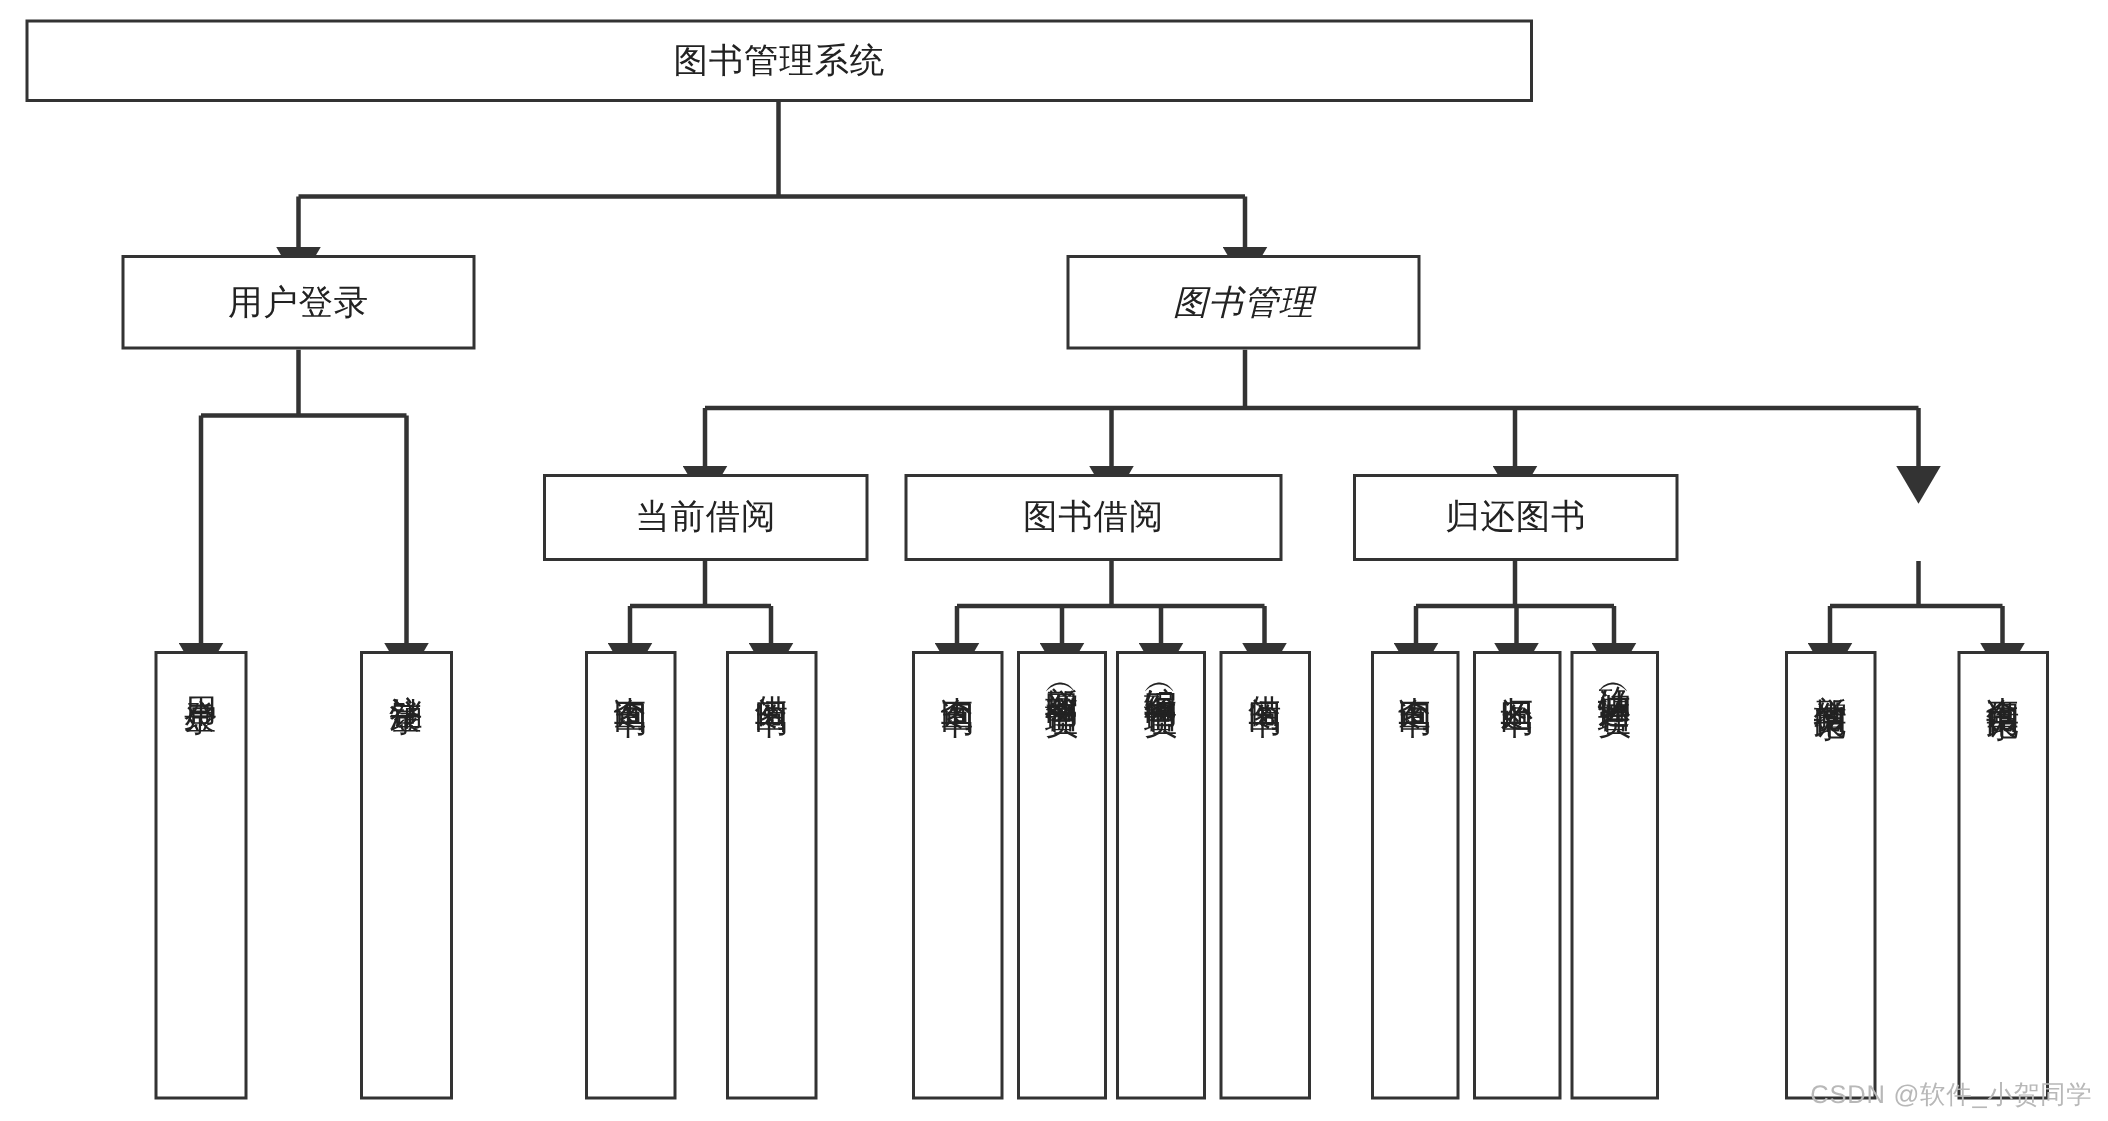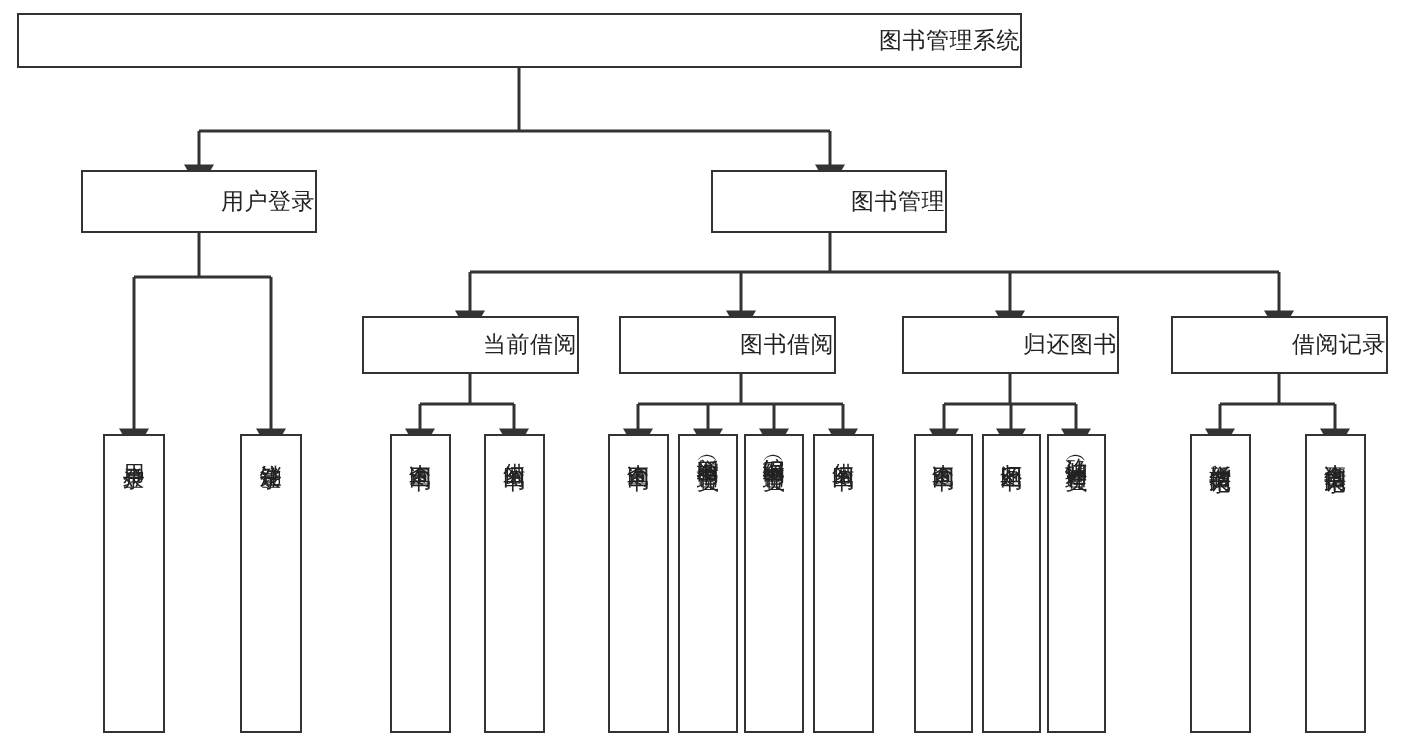--- a/index.html
+++ b/index.html
@@ -24,21 +24,21 @@
     width: 1405px;
     height: 747px;
   }
   .node {
     position: absolute;
     box-sizing: border-box;
     background: #ffffff;
     border: 2px solid #333333;
     display: flex;
     align-items: center;
-    justify-content: flex-end;
+    justify-content: center;
     color: #222222;
   }
   .node.horiz {
     font-size: 23px;
     letter-spacing: 0.5px;
     line-height: 1.1;
   }
   .node.vert {
     writing-mode: vertical-rl;
     text-orientation: upright;
@@ -120,35 +120,32 @@
     </g>
   </svg>
 
   <div class="node horiz" style="left:17px; top:13px; width:1005px; height:55px;">
     <span>图书管理系统</span>
   </div>
 
   <div class="node horiz" style="left:81px; top:170px; width:236px; height:63px;">
     <span>用户登录</span>
   </div>
-  <div class="node horiz" style="left:711px; top:170px; width:236px; height:63px;">
+  <div class="node horiz" style="left:711px; top:170px; width:236px; height:63px;font-style:italic;">
     <span>图书管理</span>
   </div>
 
   <div class="node horiz" style="left:362px; top:316px; width:217px; height:58px;">
     <span>当前借阅</span>
   </div>
-  <div class="node horiz" style="left:619px; top:316px; width:217px; height:58px;">
+  <div class="node horiz" style="left:603px; top:316px; width:252px; height:58px;">
     <span>图书借阅</span>
   </div>
   <div class="node horiz" style="left:902px; top:316px; width:217px; height:58px;">
     <span>归还图书</span>
-  </div>
-  <div class="node horiz" style="left:1171px; top:316px; width:217px; height:58px;">
-    <span>借阅记录</span>
   </div>
 
   <div class="node vert" style="left:103px; top:434px; width:62px; height:299px;">
     <span class="vtext">用户登录</span>
   </div>
   <div class="node vert" style="left:240px; top:434px; width:62px; height:299px;">
     <span class="vtext">注销登录</span>
   </div>
 
   <div class="node vert" style="left:390px; top:434px; width:61px; height:299px;">
@@ -181,14 +178,15 @@
     <span class="vtext">确认归还（管理员）</span>
   </div>
 
   <div class="node vert" style="left:1190px; top:434px; width:61px; height:299px;">
     <span class="vtext">新增借阅记录</span>
   </div>
   <div class="node vert" style="left:1305px; top:434px; width:61px; height:299px;">
     <span class="vtext">查询借阅记录</span>
   </div>
 
+  <div id="watermark">CSDN @软件_小贺同学</div>
 
 </div>
 
 </body></html>

